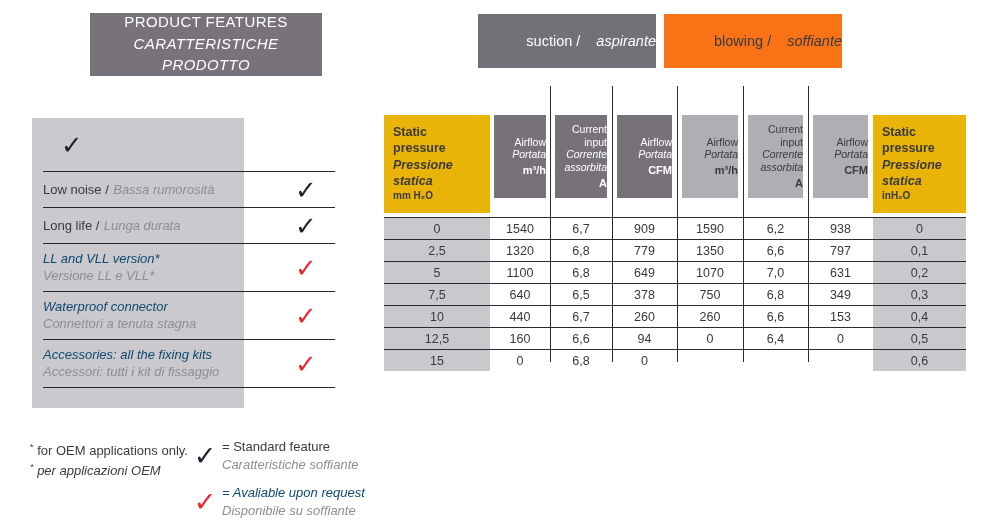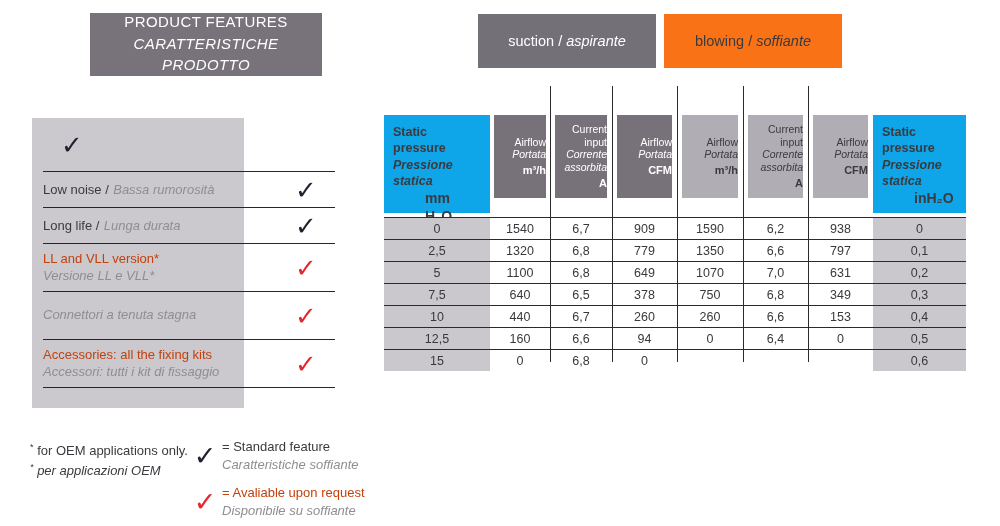--- a/index.html
+++ b/index.html
@@ -13,54 +13,54 @@
   .pf-title .line-it{font-style:italic;}
 
   .features-bg{position:absolute;left:32px;top:118px;width:212px;height:290px;background:#cbc9cd;}
   .features{position:absolute;left:43px;top:118px;width:292px;}
   .frow{display:flex;align-items:center;border-bottom:1px solid #26262a;}
   .frow.tall{height:47px;}
   .frow.tall:first-child{height:53px;}
   .frow.short{height:35px;}
   .ftext{flex:1 1 auto;min-width:0;line-height:1.3;}
   .en{color:#3b3a3e;font-size:13px;}
-  .en.red{color:#c2410c;}
+  .en.red{color:#0c4a6e;font-style:italic;}
   .gi{font-style:italic;color:#8f8d92;font-size:13px;}
   .check{flex:0 0 58px;text-align:center;font-size:26px;line-height:1;}
   .check.black{color:#20222f;}
   .check.red{color:#e8262e;}
 
   
   .foot{position:absolute;left:30px;top:441px;font-size:13px;line-height:1.5;}
   .foot sup{font-size:9px;}
   .foot .fn-it{font-style:italic;}
   .legend{position:absolute;left:190px;top:438px;}
   .lrow{display:flex;align-items:flex-start;}
   .lrow + .lrow{margin-top:11px;}
   .lrow .check{flex:0 0 30px;margin-top:5px;font-size:27px;}
   .ltext{margin-left:2px;line-height:1.35;}
   .ltext .en,.ltext .gi{font-size:13px;}
 
   
   .mode{position:absolute;top:14px;width:178px;height:54px;display:flex;align-items:center;
-        justify-content:center;gap:4px;font-size:14.5px;}
+        justify-content:flex-end;gap:16px;font-size:14.5px;}
   .mode-dark{left:478px;background:#747078;color:#fff;}
   .mode-medium{left:664px;background:#f97316;color:#3b3a3e;}
   .wi{font-style:italic;}
 
   
   .hbox{position:absolute;top:115px;display:flex;flex-direction:column;justify-content:center;
         text-align:right;line-height:1.22;font-size:10.5px;box-sizing:border-box;}
   .tone-dark{background:#77727a;color:#fff;}
   .tone-medium{background:#b1adb4;color:#3b3a3e;}
-  .tone-light{background:#0ea5e9;color:#3b3a3e;text-align:left;justify-content:flex-start;
+  .tone-light{background:#eab308;color:#3b3a3e;text-align:left;justify-content:flex-start;
               padding:9px 12px 0 9px;font-weight:bold;font-size:12.5px;line-height:1.3;}
   .hit{font-style:italic;}
   .hunit{font-weight:bold;margin-top:3px;font-size:11px;}
-  .tone-light .hunit{font-size:14px;margin-top:0;margin-left:32px;}
+  .tone-light .hunit{font-size:10px;margin-top:0;}
 
   .tgrid{position:absolute;left:384px;top:217px;width:582px;}
   .trow{display:grid;grid-template-columns:106px 60px 62px 65px 66px 65px 65px 93px;
         height:21px;border-top:1px solid #2b2b2f;}
   .tcell{display:flex;align-items:center;justify-content:center;font-size:12.5px;color:#39383c;}
   .tcell.shade{background:#cac8cd;}
 
   .vline{position:absolute;top:86px;height:276px;width:1px;background:#2b2b2f;}
 </style>
 </head>
@@ -88,20 +88,21 @@
       </div>
       <div class="frow tall">
         <div class="ftext">
           <div class="en red">LL and VLL version*</div>
           <div class="gi">Versione LL e VLL*</div>
         </div>
         <div class="check red">✓</div>
       </div>
       <div class="frow tall">
         <div class="ftext">
+          <div class="en red">Waterproof connector</div>
           <div class="gi">Connettori a tenuta stagna</div>
         </div>
         <div class="check red">✓</div>
       </div>
       <div class="frow tall">
         <div class="ftext">
           <div class="en red">Accessories: all the fixing kits</div>
           <div class="gi">Accessori: tutti i kit di fissaggio</div>
         </div>
         <div class="check red">✓</div>

